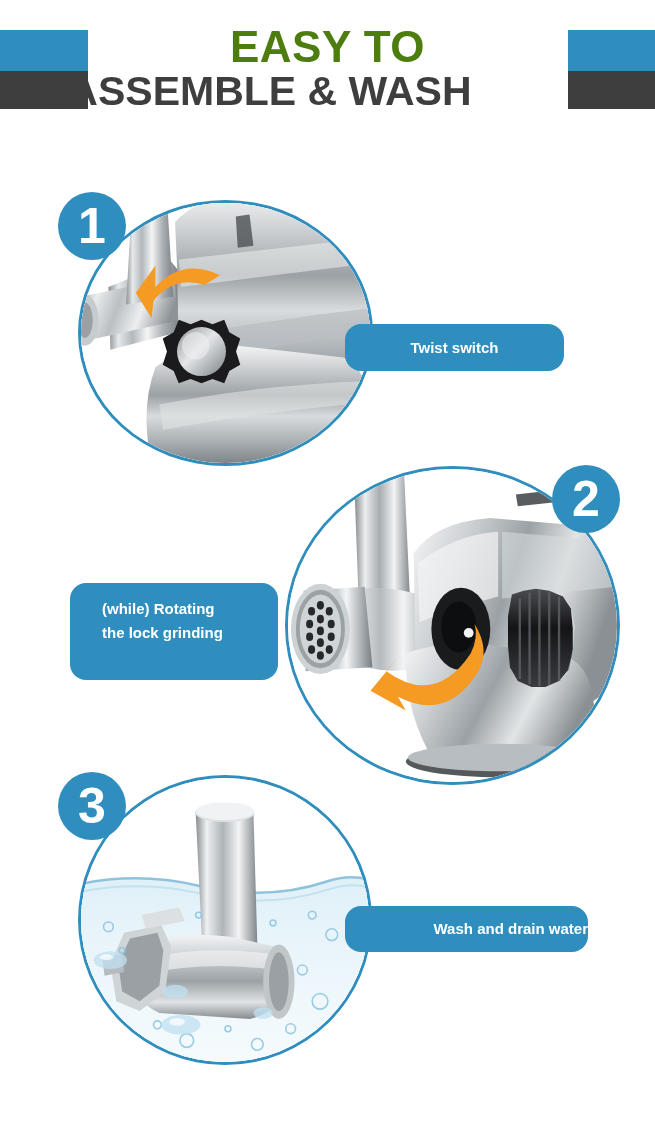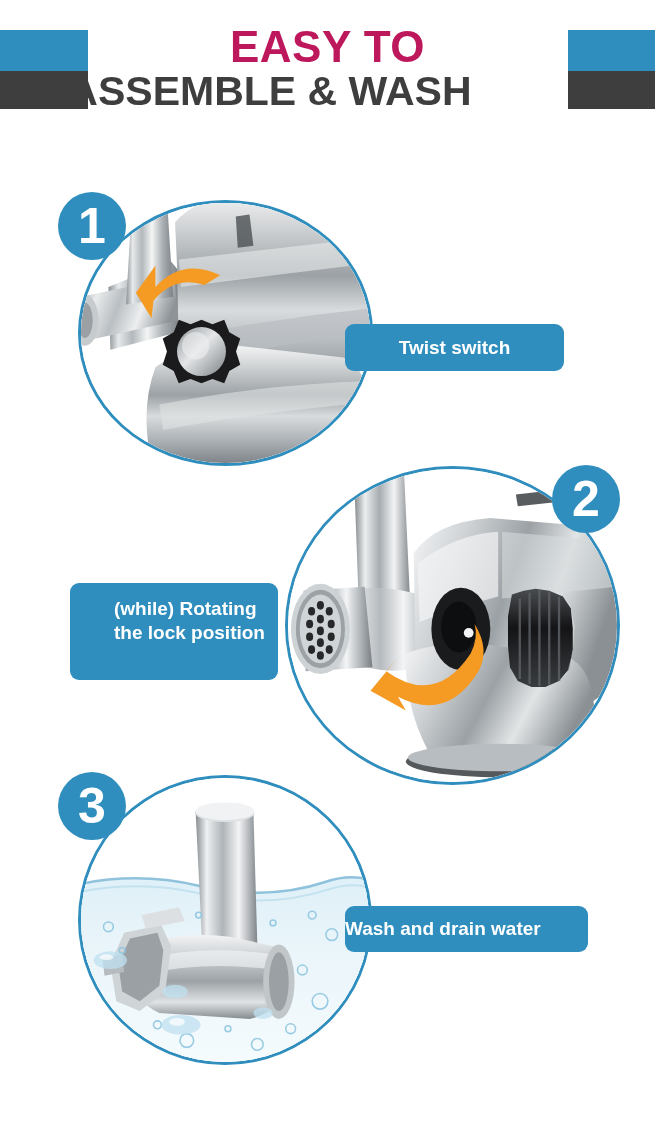--- a/index.html
+++ b/index.html
@@ -31,21 +31,21 @@
   .bar-blue-left  { left: 0;   top: 30px; width: 88px;  height: 41px; background: #2f8ebd; }
   .bar-dark-left  { left: 0;   top: 71px; width: 88px;  height: 38px; background: #3e3e3e; }
   .bar-blue-right { left: 568px; top: 30px; width: 87px; height: 41px; background: #2f8ebd; }
   .bar-dark-right { left: 568px; top: 71px; width: 87px; height: 38px; background: #3e3e3e; }
 
   .title-line1 {
     position: absolute;
     left: 0; top: 22px;
     width: 655px;
     text-align: center;
-    color: #be185d;
+    color: #4d7c0f;
     font-size: 44px;
     font-weight: bold;
     letter-spacing: 0.5px;
     line-height: 50px;
   }
   .title-line2 {
     position: absolute;
     left: 0; top: 68px;
     width: 655px;
     color: #3e3e3e;
@@ -87,44 +87,44 @@
     z-index: 6;
   }
   #badge1 { left: 58px; top: 192px; }
   #badge2 { left: 552px; top: 465px; }
   #badge3 { left: 58px; top: 772px; }
 
   
   .label-pill {
     position: absolute;
     background: #2f8ebd;
-    border-radius: 9px;
+    border-radius: 16px;
     color: #ffffff;
-    font-size: 19px;
+    font-size: 15px;
     font-weight: bold;
     z-index: 5;
   }
   #label1 {
     left: 345px; top: 324px;
     width: 219px; height: 47px;
     line-height: 47px;
     text-align: center;
   }
   #label2 {
     left: 70px; top: 583px;
     width: 208px; height: 97px;
-    padding: 14px 0 0 44px;
+    padding: 14px 0 0 32px;
     text-align: left;
     line-height: 24px;
   }
   #label3 {
     left: 345px; top: 906px;
     width: 243px; height: 46px;
     line-height: 46px;
-    text-align: left;
+    text-align: right;
   }
   .pill-line { display: block; }
 
   
   .art { position: absolute; left: 0; top: 0; width: 100%; height: 100%; }
 </style>
 </head>
 <body>
 
 <div id="page">
@@ -302,21 +302,21 @@
 
       <g>
         <path d="M100 206 Q150 242 186 188 Q194 172 190 158 Q206 184 194 206
                  Q162 258 112 232 L120 246 L84 226 L112 192 Z" fill="#f59a23"></path>
       </g>
     </svg>
   </div>
   <div class="step-badge" id="badge2">2</div>
   <div class="label-pill" id="label2">
     <span class="pill-line">(while) Rotating</span>
-    <span class="pill-line">the lock position</span>
+    <span class="pill-line">the lock grinding</span>
   </div>
 
   <div class="photo-circle" id="circle3">
     <svg class="art" viewBox="0 0 294 290" preserveAspectRatio="xMidYMid slice">
       <defs>
         <linearGradient id="st3water" x1="0" y1="0" x2="0" y2="1">
           <stop offset="0%" stop-color="#dff0f8"></stop>
           <stop offset="40%" stop-color="#eaf5fa"></stop>
           <stop offset="100%" stop-color="#f5fbfd"></stop>
         </linearGradient>

